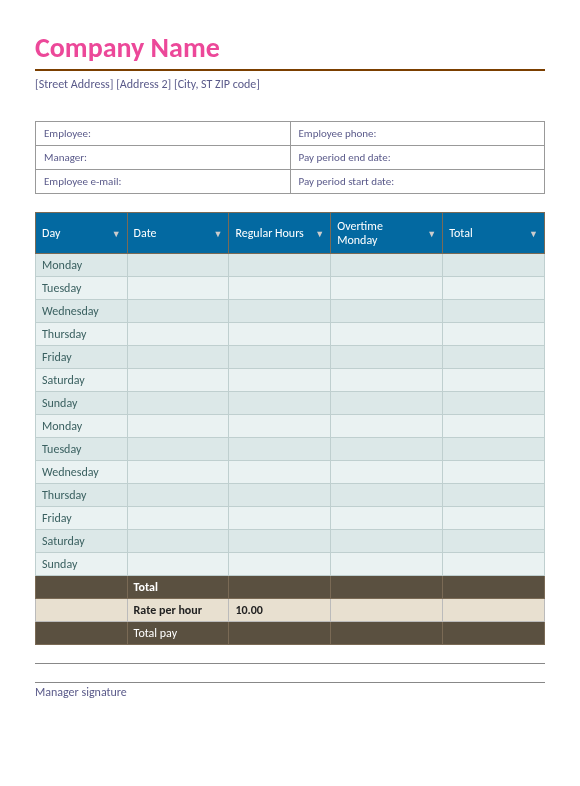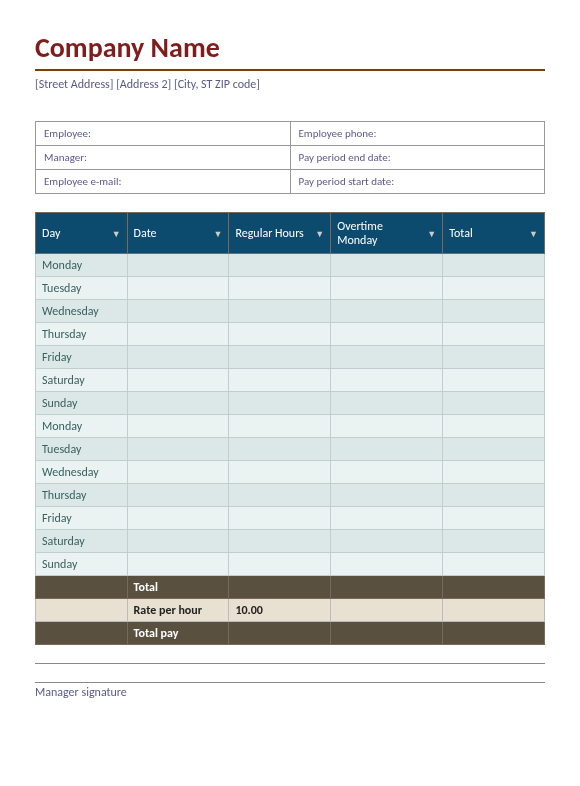--- a/index.html
+++ b/index.html
@@ -9,21 +9,21 @@
       width: 580px;
       min-height: 786px;
       padding: 30px 35px 30px 35px;
       color: #222;
       font-size: 13px;
     }
 
     .company-name {
       font-size: 28px;
       font-weight: bold;
-      color: #7f1d1d;
+      color: #ec4899;
       margin-bottom: 4px;
     }
 
     .company-divider {
       border: none;
       border-top: 2px solid #7b3f00;
       margin-bottom: 6px;
     }
 
     .company-address {
@@ -49,21 +49,21 @@
       color: #5a5a8a;
     }
 
     .timesheet-table {
       width: 100%;
       border-collapse: collapse;
       margin-bottom: 0;
     }
 
     .timesheet-table thead tr th {
-      background-color: #0c4a6e;
+      background-color: #0369a1;
       color: #fff;
       font-size: 12px;
       font-weight: normal;
       padding: 6px 6px;
       border: 1px solid #7a6a55;
       text-align: left;
     }
 
     .timesheet-table thead tr th .col-header-inner {
       display: flex;
@@ -111,21 +111,21 @@
       font-size: 12px;
       font-weight: bold;
       padding: 5px 6px;
       border: 1px solid #bbb !important;
     }
 
     .totalpay-row td {
       background-color: #5a5040 !important;
       color: #fff !important;
       font-size: 12px;
-      font-weight: bold;
+      font-weight: normal;
       padding: 6px 6px;
       border: 1px solid #7a6a55 !important;
     }
 
     .signature-section {
       margin-top: 18px;
     }
 
     .signature-line {
       margin-bottom: 18px;

